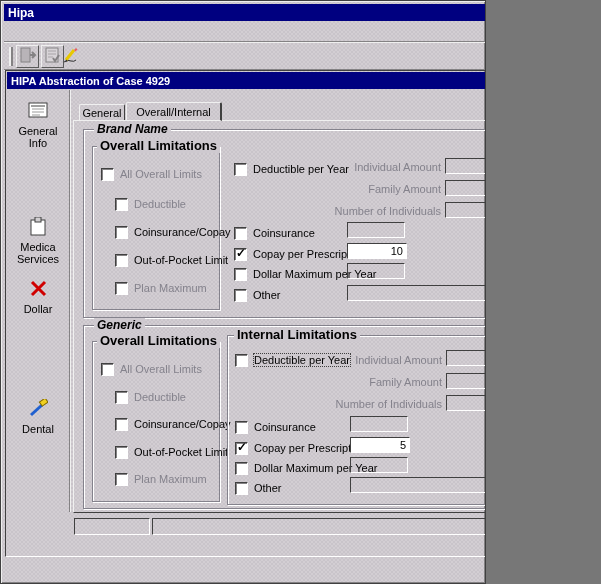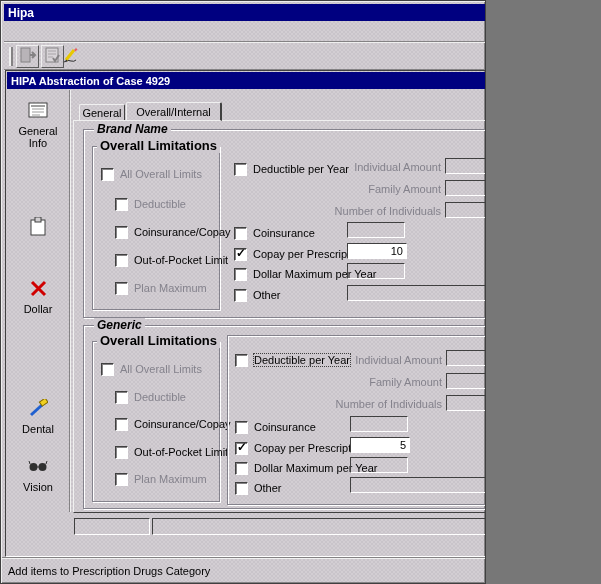--- a/index.html
+++ b/index.html
@@ -130,49 +130,39 @@
         </span>
         <span class="nav-lbl">General Info</span>
       </div>
       <div class="nav-item" style="top:124px">
         <span class="nav-ic">
           <svg width="16" height="19" viewBox="0 0 16 19">
               <rect x="1" y="3" width="14" height="15" fill="#fff" stroke="#404040"></rect>
               <rect x="5" y="0" width="6" height="5" fill="#d0cdd0" stroke="#404040"></rect>
             </svg>
         </span>
+        <span class="nav-lbl">Medica Services</span>
       </div>
       <div class="nav-item" style="top:186px">
         <span class="nav-ic">
           <svg width="17" height="17" viewBox="0 0 17 17">
               <path d="M2 2 L15 15 M15 2 L2 15" stroke="#d00000" stroke-width="3" fill="none"></path>
             </svg>
         </span>
         <span class="nav-lbl">Dollar</span>
       </div>
       <div class="nav-item" style="top:306px">
         <span class="nav-ic">
           <svg width="20" height="18" viewBox="0 0 20 18">
               <line x1="3" y1="16" x2="14" y2="6" stroke="#2060d0" stroke-width="3"></line>
               <rect x="12" y="1" width="7" height="5" fill="#f0d020" stroke="#806800" transform="rotate(-35 15 3)"></rect>
             </svg>
         </span>
         <span class="nav-lbl">Dental</span>
       </div>
-      <div class="nav-item" style="top:364px">
-        <span class="nav-ic">
-          <svg width="20" height="14" viewBox="0 0 20 14">
-              <circle cx="5.5" cy="8" r="4" fill="#303030"></circle>
-              <circle cx="14.5" cy="8" r="4" fill="#303030"></circle>
-              <path d="M9.5 8 h1" stroke="#303030" stroke-width="2"></path>
-              <path d="M2 5 L1 2 M18 5 L19 2" stroke="#303030" fill="none"></path>
-            </svg>
-        </span>
-        <span class="nav-lbl">Vision</span>
-      </div>
     </div>
 
     <div class="tab" style="left:73px;top:33px;width:46px;height:17px">
       <span>General</span>
     </div>
     <div class="tab active" style="left:120px;top:31px;width:96px;height:19px">
       <span>Overall/Internal</span>
     </div>
 
     <div class="tabpanel">
@@ -261,20 +251,21 @@
             <span class="cb"></span>
             <span class="lbl">Out-of-Pocket Limit</span>
           </div>
           <div class="row" style="left:22px;top:130px">
             <span class="cb"></span>
             <span class="lbl dis">Plan Maximum</span>
           </div>
         </div>
 
         <div class="grp" style="left:143px;top:9px;width:344px;height:170px">
+          <span class="legend" style="left:6px">Internal Limitations</span>
 
           <div class="row" style="left:7px;top:17px">
             <span class="cb"></span>
             <span class="lbl focus-dotted">Deductible per Year</span>
           </div>
           <span class="amt-label" style="left:100px;top:18px">Individual Amount</span>
           <input class="field" style="left: 218px; top: 14px; width: 58px;" value="">
           <span class="amt-label" style="left:100px;top:40px">Family Amount</span>
           <input class="field" style="left: 218px; top: 37px; width: 58px;" value="">
           <span class="amt-label" style="left:100px;top:62px">Number of Individuals</span>
@@ -304,18 +295,14 @@
           </div>
           <input class="field" style="left: 122px; top: 141px; width: 178px;" value="">
         </div>
       </div>
     </div>
 
     <div class="panel-sunken" style="left:68px;top:447px;width:76px"></div>
     <div class="panel-sunken" style="left:146px;top:447px;width:424px"></div>
   </div>
 
-  <div class="statusbar">
-    <span>Add items to Prescription Drugs Category</span>
-    <div class="grip"></div>
-  </div>
 
 </div>
 
 </body></html>

